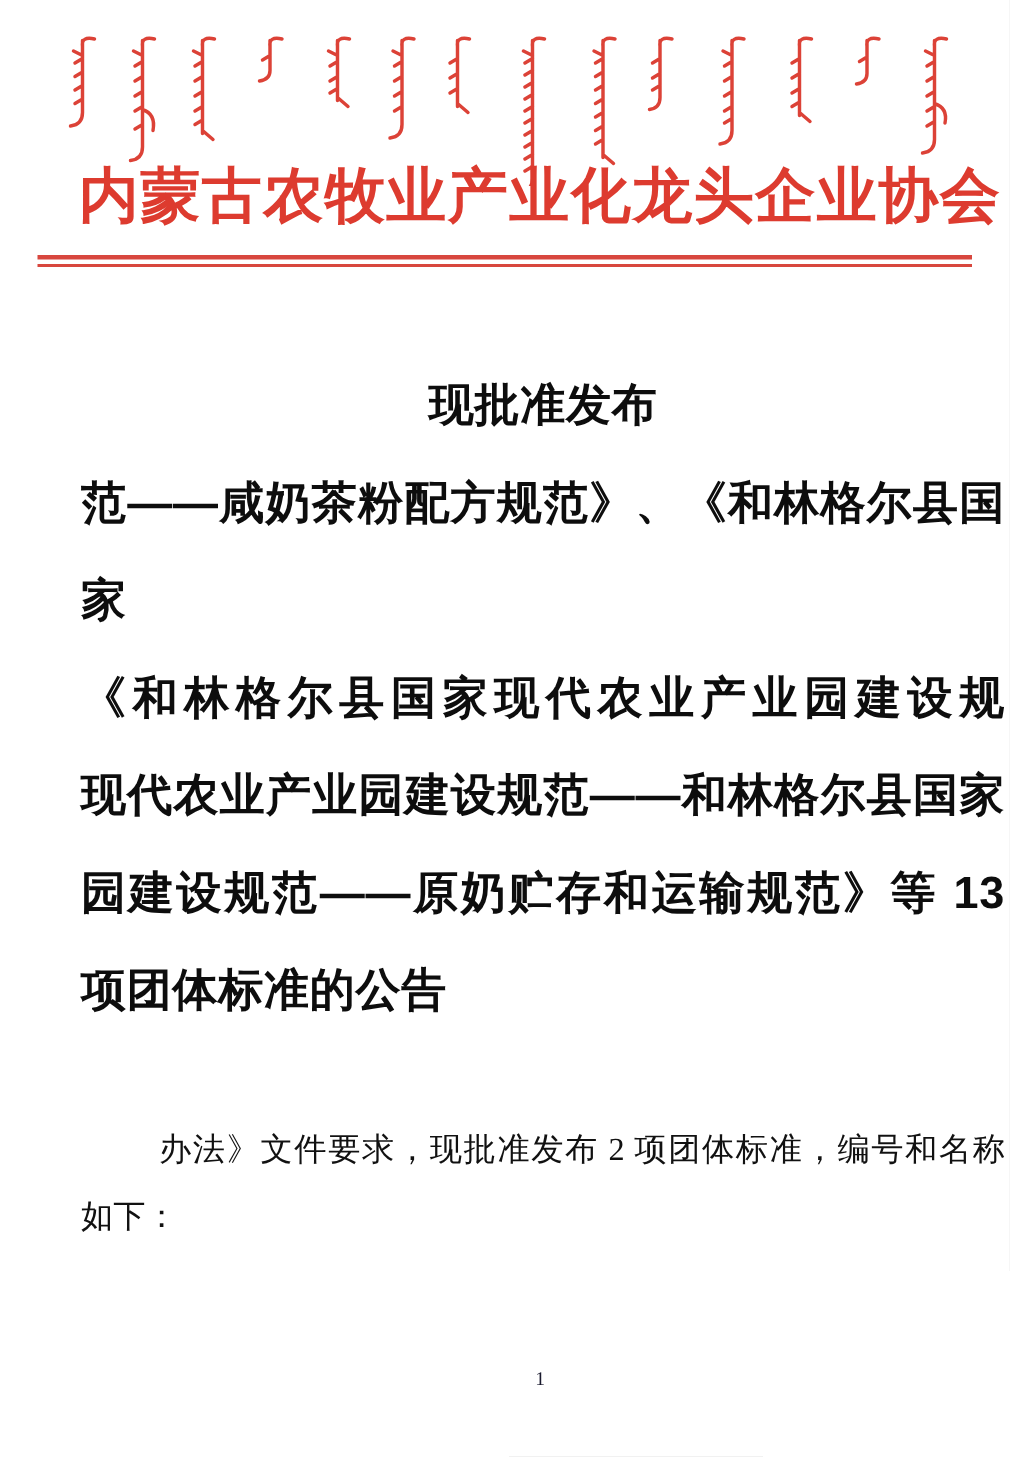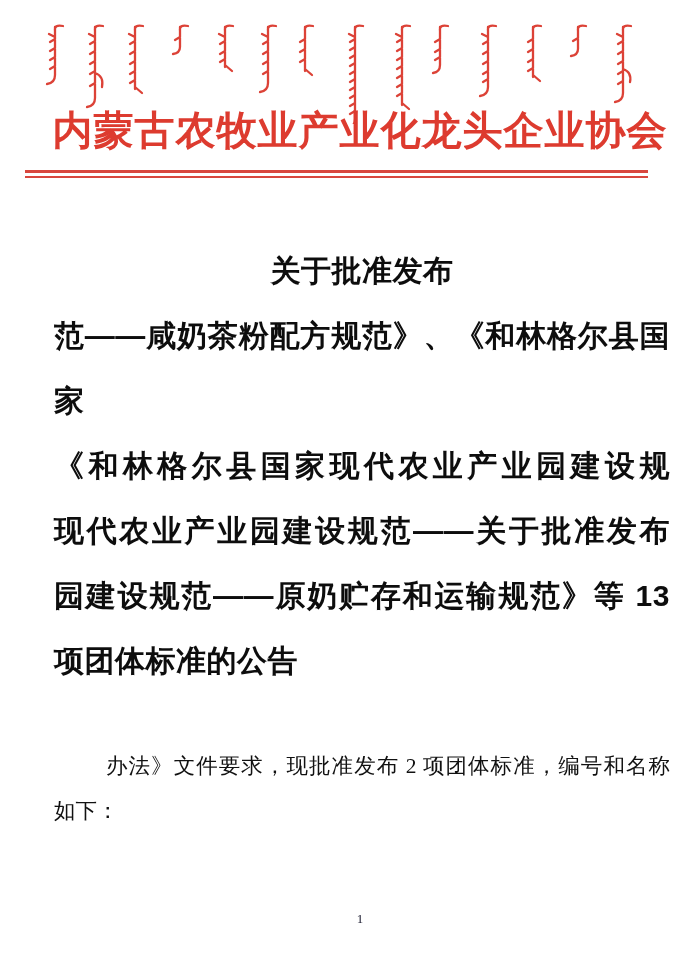--- a/index.html
+++ b/index.html
@@ -109,24 +109,24 @@
     <path d="M548,8 q-1,-7 8,-5 M548,4 L548,26 q0,6 -7,7 M548,15 l-5,3"></path>
     <path d="M593,8 q-1,-7 8,-5 M593,14 l-6,-3 M593,4 L593,70 q0,8 -8,9 M593,18 l-5,3 M593,28 l-5,3 M593,38 l-5,3 M593,48 l-5,3 M593,58 l-5,3 M593,46 q9,3 7,13"></path>
   </svg>
 
   <div class="org-title">内蒙古农牧业产业化龙头企业协会</div>
 
   <div class="rule-thick"></div>
   <div class="rule-thin"></div>
 
   <div class="doc-title">
-      <div class="line">关于批准发布</div>
+      <div class="line">现批准发布</div>
       <div class="line">范——咸奶茶粉配方规范》、《和林格尔县国家</div>
       <div class="line">《和林格尔县国家现代农业产业园建设规</div>
-      <div class="line">现代农业产业园建设规范——关于批准发布</div>
+      <div class="line">现代农业产业园建设规范——和林格尔县国家</div>
       <div class="line">园建设规范——原奶贮存和运输规范》等 13</div>
       <div class="line">项团体标准的公告</div>
     </div>
 
   <div class="body-para">
       <div class="line">办法》文件要求，现批准发布 2 项团体标准，编号和名称</div>
       <div class="line">如下：</div>
     </div>
 
   <div class="page-number">1</div>

